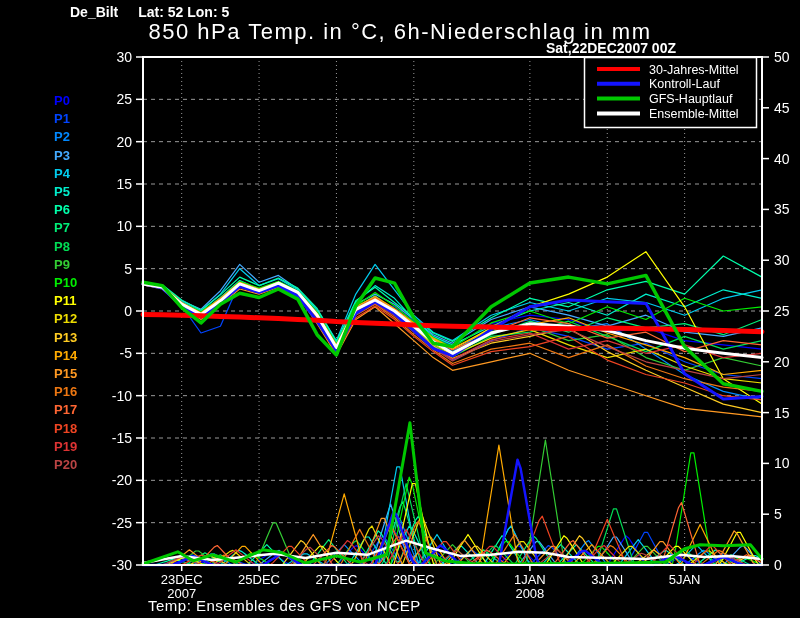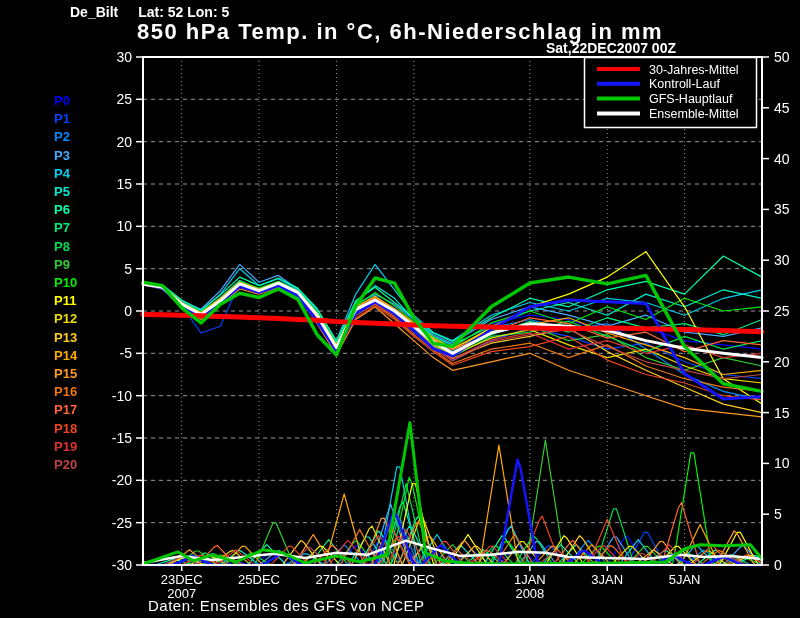--- a/index.html
+++ b/index.html
@@ -2,21 +2,21 @@
 <html><head>
 <meta charset="utf-8">
 <style>
   html,body{margin:0;padding:0;background:#000;}
   .screen{position:relative;width:800px;height:618px;background:#000;overflow:hidden;
           font-family:"Liberation Sans",sans-serif;color:#fff;}
   .hdr-left{position:absolute;left:70px;top:4px;font-size:14px;font-weight:bold;white-space:pre;}
   .hdr-left .latlon{margin-left:20px;}
   .hdr-right{position:absolute;left:546px;top:4px;font-size:14px;font-weight:bold;margin-top:36px;}
   .title{position:absolute;left:0;right:0;top:19px;text-align:center;font-size:22px;
-         font-weight:bold;letter-spacing:1.5px;}
+         font-weight:normal;letter-spacing:1.5px;}
   .footer-left{position:absolute;left:148px;top:597px;font-size:15px;letter-spacing:.5px;}
   .footer-right{position:absolute;right:27px;top:595px;font-size:16px;letter-spacing:.5px;}
   svg{position:absolute;left:0;top:0;}
 </style>
 </head>
 <body>
 
 <div class="screen">
 
   <div class="hdr-left"><span>De_Bilt</span><span class="latlon">Lat: 52 Lon: 5</span></div>
@@ -195,14 +195,14 @@
         <text x="649" y="73.5" fill="#fff" font-family="&quot;Liberation Sans&quot;,sans-serif" font-size="12.5">30-Jahres-Mittel</text>
         <line x1="597" x2="640" y1="83.8" y2="83.8" stroke="#1414ff" stroke-width="4"></line>
         <text x="649" y="88.3" fill="#fff" font-family="&quot;Liberation Sans&quot;,sans-serif" font-size="12.5">Kontroll-Lauf</text>
         <line x1="597" x2="640" y1="98.6" y2="98.6" stroke="#00c800" stroke-width="4"></line>
         <text x="649" y="103.1" fill="#fff" font-family="&quot;Liberation Sans&quot;,sans-serif" font-size="12.5">GFS-Hauptlauf</text>
         <line x1="597" x2="640" y1="113.4" y2="113.4" stroke="#ffffff" stroke-width="4"></line>
         <text x="649" y="117.9" fill="#fff" font-family="&quot;Liberation Sans&quot;,sans-serif" font-size="12.5">Ensemble-Mittel</text>
       </g>
     </svg>
 
-  <div class="footer-left">Daten: Ensembles des GFS von NCEP</div>
+  <div class="footer-left">Temp: Ensembles des GFS von NCEP</div>
 </div>
 
 </body></html>

